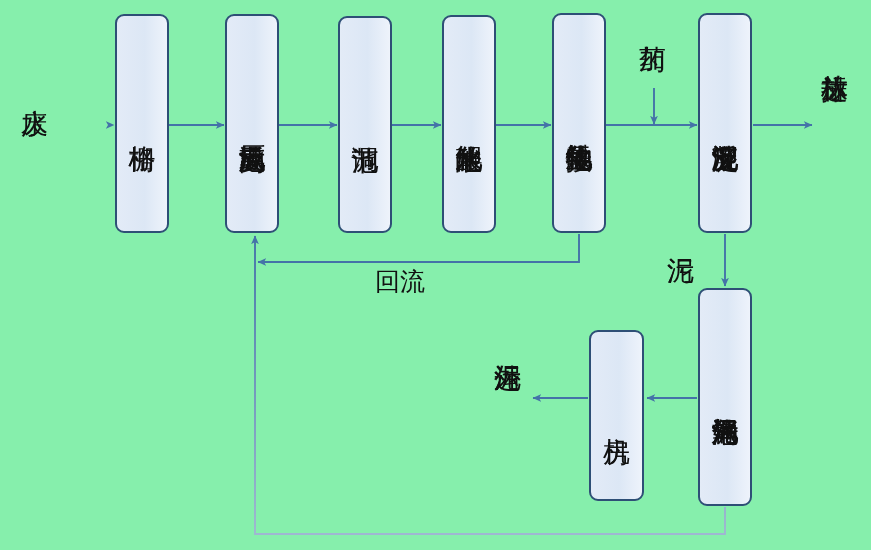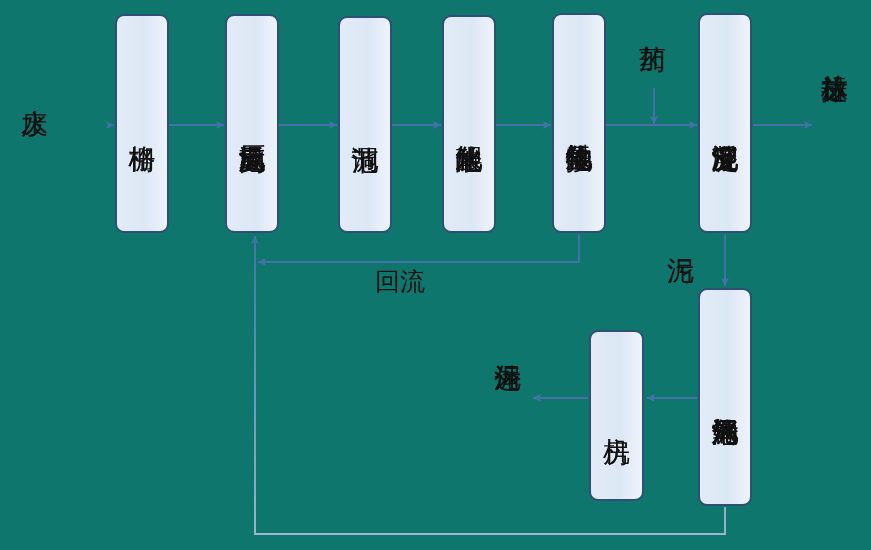--- a/index.html
+++ b/index.html
@@ -8,21 +8,21 @@
     padding: 0;
     background: #ffffff;
   }
   body {
     font-family: "DejaVu Sans", "Liberation Sans", sans-serif;
   }
   #canvas {
     position: relative;
     width: 871px;
     height: 550px;
-    background: #0f766e;
+    background: #86efac;
     overflow: hidden;
   }
   #wires {
     position: absolute;
     left: 0;
     top: 0;
     width: 871px;
     height: 550px;
   }
   .node {

